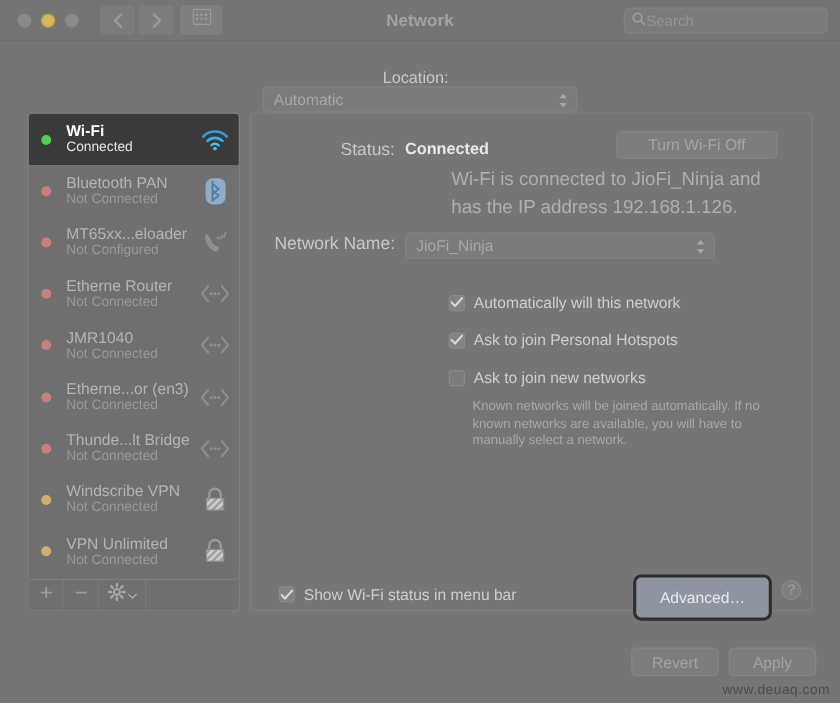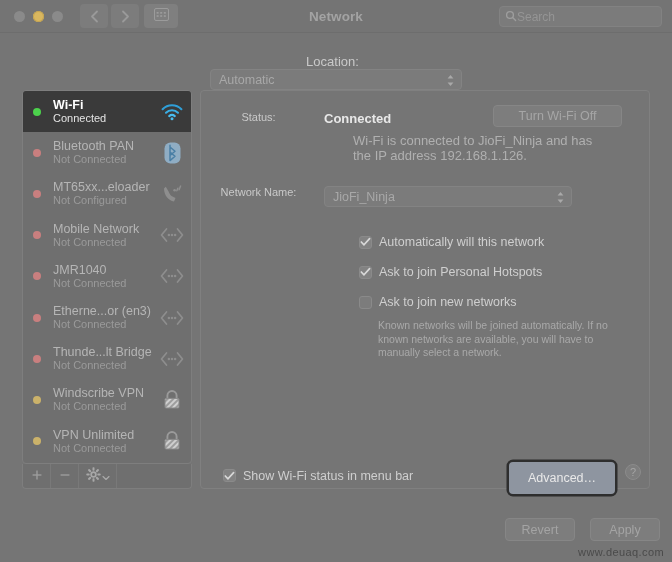--- a/index.html
+++ b/index.html
@@ -130,41 +130,41 @@
   #content {
     position: absolute; left: 200px; top: 90px;
     width: 450px; height: 399px;
     background: #757575;
     border: 1px solid #808080;
     border-radius: 4px;
   }
 
   .frow { position: absolute; display: flex; align-items: flex-start; }
   .flabel {
-    font-size: 11px; color: #c9c9c9;
-    text-align: center;
+    font-size: 14px; color: #c9c9c9;
+    text-align: right;
     width: 115px;
     margin-right: 8px;
   }
 
   #status-row { left: 0; top: 20px; }
   #status-value { font-size: 13px; font-weight: bold; color: #e8e8e8; }
   #turn-wifi-off {
     position: absolute; left: 292px; top: 14px;
     width: 129px; height: 22px;
     background: #7d7d7d;
     border: 1px solid #868686;
     border-radius: 4px;
     font-size: 12.5px; color: #a6a6a6;
     display: flex; align-items: center; justify-content: center;
   }
   #status-desc {
-    position: absolute; left: 152px; top: 42px;
+    position: absolute; left: 160px; top: 42px;
     width: 250px;
-    font-size: 13px; line-height: 15px; color: #b0b0b0;
+    font-size: 15px; line-height: 22px; color: #b0b0b0;
   }
 
   #netname-row { left: 0; top: 95px; }
   #netname-select {
     width: 248px; height: 21px;
     background: #7b7b7b;
     border: 1px solid #838383;
     border-radius: 4px;
     display: flex; align-items: center;
     position: relative;
@@ -218,21 +218,21 @@
   .botbtn {
     position: absolute; top: 518px;
     width: 70px; height: 23px;
     background: #7d7d7d;
     border: 1px solid #868686;
     border-radius: 4px;
     font-size: 12.5px; color: #a4a4a4;
     display: flex; align-items: center; justify-content: center;
   }
   #revert-btn { left: 505px; }
-  #apply-btn  { left: 583px; margin-left: 7px; }
+  #apply-btn  { left: 583px; }
 
   #watermark {
     position: absolute; right: 8px; bottom: 4px;
     font-size: 11px; color: #4a4a4a;
     letter-spacing: 0.4px;
   }
 </style>
 </head>
 <body>
 
@@ -345,21 +345,21 @@
             <circle cx="14.6" cy="7.2" r="1.3"></circle>
             <rect x="16.6" y="4.4" width="1.5" height="4.2" rx="0.7" transform="rotate(22 17.3 6.5)"></rect>
             <rect x="19.1" y="2.2" width="1.5" height="5.4" rx="0.7" transform="rotate(22 19.8 4.9)"></rect>
           </g>
         </svg>
       </span>
     </div>
 
     <div class="srow">
       <span class="dot" style="background:#c97f7f"></span>
-      <span class="srow-name">Mobile Network</span>
+      <span class="srow-name">Etherne Router</span>
       <span class="srow-status">Not Connected</span>
       <span class="srow-icon">
         <svg width="26" height="16" viewBox="0 0 26 16">
           <path d="M7.5 2 L2.5 8 L7.5 14" fill="none" stroke="#8e8e8e" stroke-width="1.7" stroke-linecap="round" stroke-linejoin="round"></path>
           <path d="M18.5 2 L23.5 8 L18.5 14" fill="none" stroke="#8e8e8e" stroke-width="1.7" stroke-linecap="round" stroke-linejoin="round"></path>
           <g fill="#8e8e8e">
             <circle cx="9.9" cy="8" r="1.25"></circle>
               <circle cx="13" cy="8" r="1.25"></circle>
               <circle cx="16.1" cy="8" r="1.25"></circle>
           </g>

